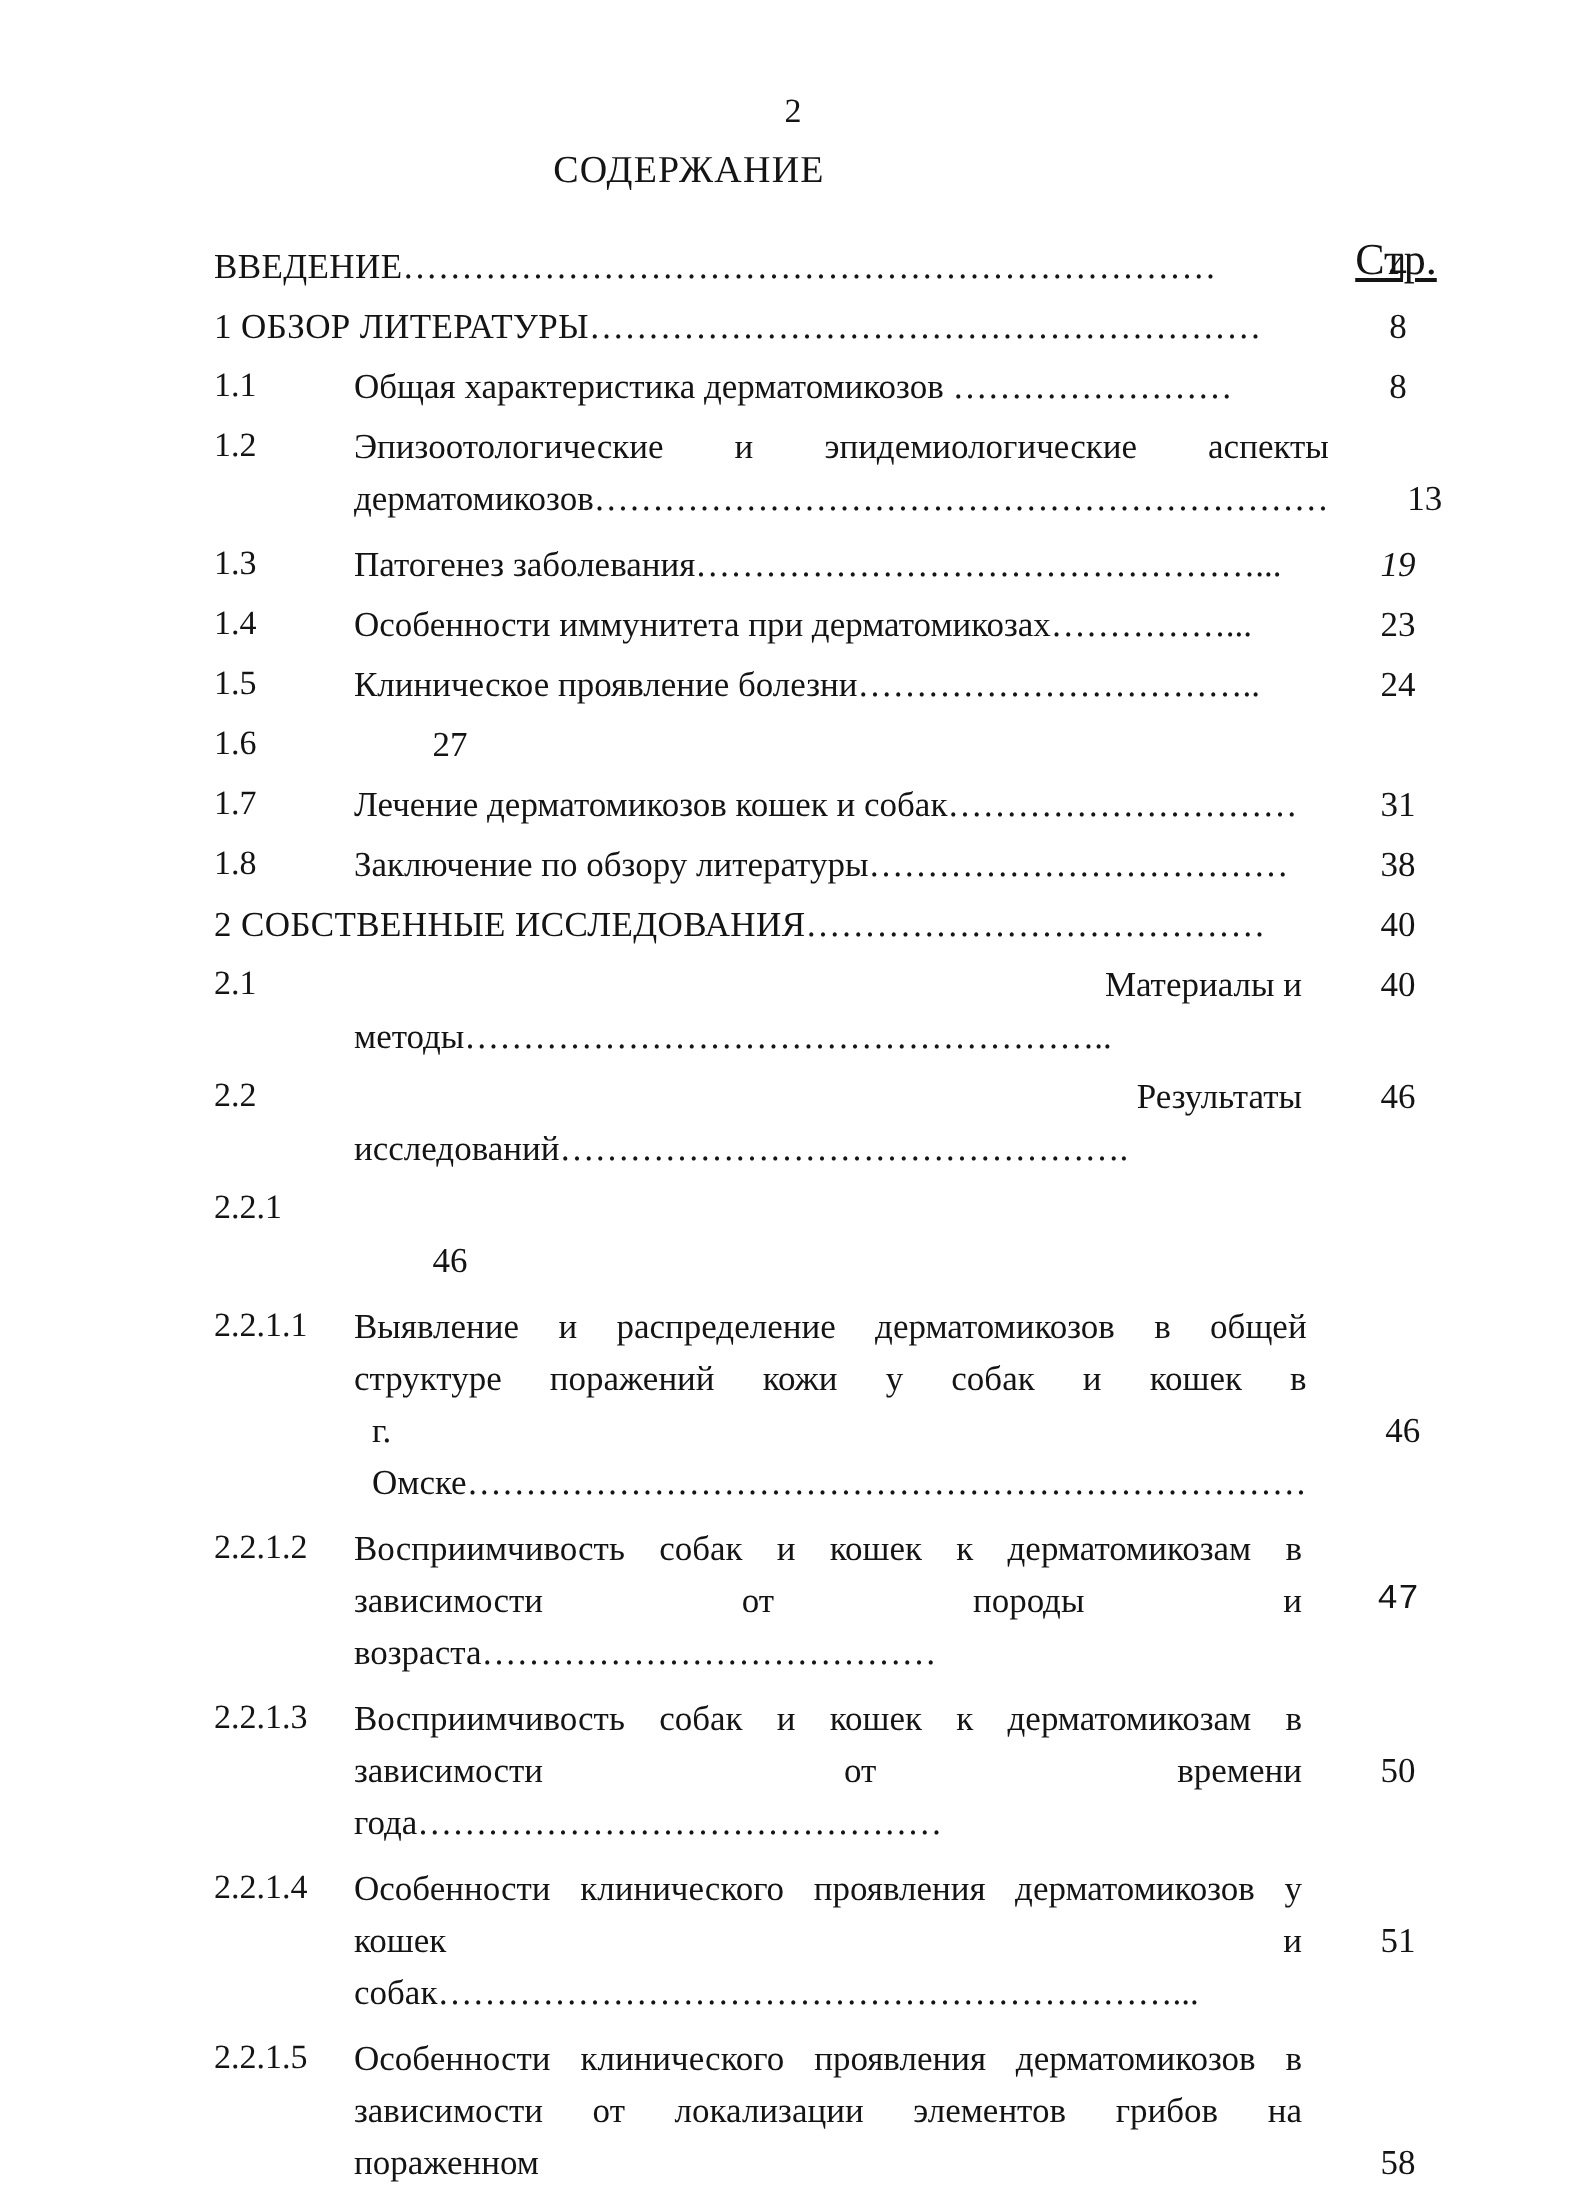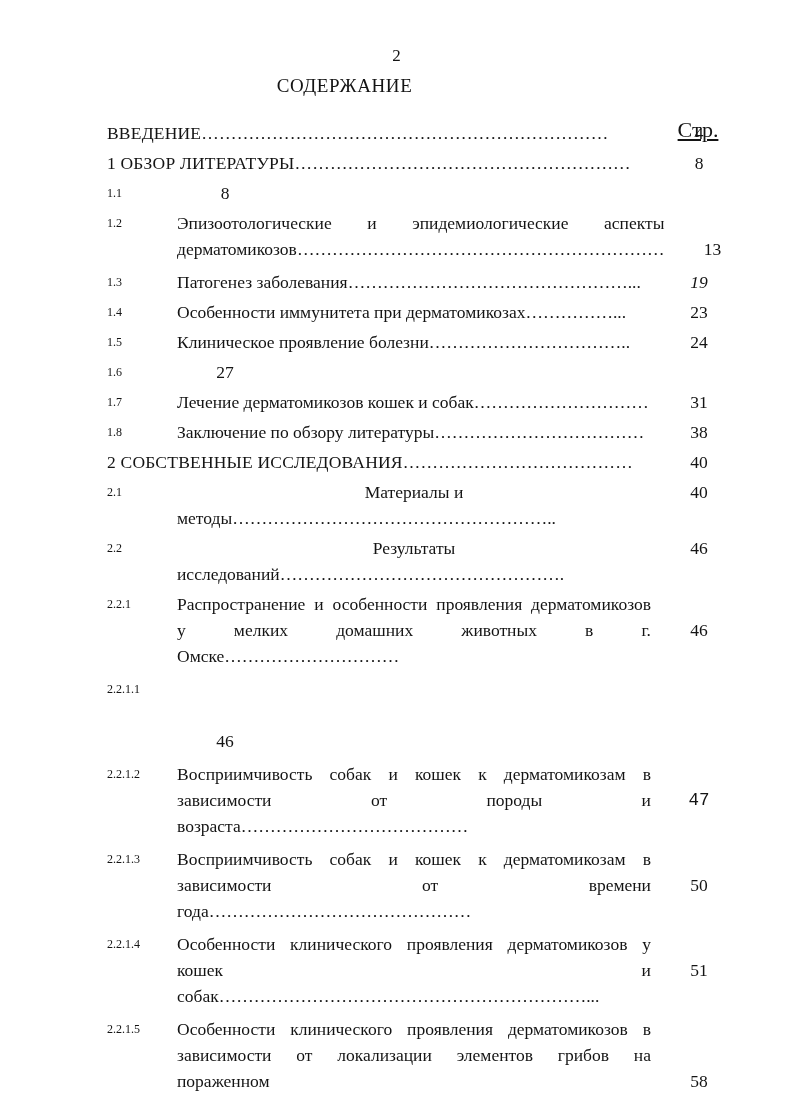--- a/index.html
+++ b/index.html
@@ -67,21 +67,21 @@
 
   .row {
     position: relative;
     display: flex;
     align-items: flex-start;
     margin-bottom: 4px;
   }
 
   .num {
     flex: 0 0 auto;
-    font-size: 12px;
+    font-size: 17px;
     line-height: 26px;
     white-space: nowrap;
   }
 
   .body {
     flex: 1 1 auto;
     font-size: 17.5px;
     line-height: 26px;
     text-align: justify;
   }
@@ -90,21 +90,21 @@
     text-align: justify;
     text-align-last: justify;
   }
 
   .ln {
     display: block;
     white-space: pre-wrap;
   }
 
   .ln.last {
-    text-align: center;
+    text-align: right;
     text-align-last: left;
   }
 
   .ln.hang {
     padding-left: 9px;
   }
 
   .pg {
     flex: 0 0 auto;
     width: 96px;
@@ -147,20 +147,23 @@
       </div>
       <div class="row lvl-top top">
         <div class="num"></div>
         <div class="body">
           <span class="ln last">1 ОБЗОР ЛИТЕРАТУРЫ…………………………………………………</span>
         </div>
         <div class="pg" style="margin-top: 0px;">8</div>
       </div>
       <div class="row lvl-1">
         <div class="num">1.1</div>
+        <div class="body">
+          <span class="ln last">Общая характеристика дерматомикозов ……………………</span>
+        </div>
         <div class="pg" style="margin-top: 0px;">8</div>
       </div>
       <div class="row lvl-1">
         <div class="num">1.2</div>
         <div class="body justify-all">
           <span class="ln">Эпизоотологические и эпидемиологические аспекты</span>
           <span class="ln last">дерматомикозов………………………………………………………</span>
         </div>
         <div class="pg" style="margin-top: 26px;">13</div>
       </div>
@@ -220,29 +223,30 @@
       </div>
       <div class="row lvl-1">
         <div class="num">2.2</div>
         <div class="body">
           <span class="ln last">Результаты исследований………………………………………….</span>
         </div>
         <div class="pg" style="margin-top: 0px;">46</div>
       </div>
       <div class="row lvl-2">
         <div class="num">2.2.1</div>
-        <div class="body justify-all">
-          <span class="ln">Распространение и особенности проявления дерматомикозов</span>
-          <span class="ln last">у мелких домашних животных в г. Омске…………………………</span>
-        </div>
         <div class="pg" style="margin-top: 26px;">46</div>
       </div>
       <div class="spacer-sm"></div>
       <div class="row lvl-3">
         <div class="num">2.2.1.1</div>
+        <div class="body justify-all">
+          <span class="ln">Выявление и распределение дерматомикозов в общей</span>
+          <span class="ln">структуре поражений кожи у собак и кошек в</span>
+          <span class="ln last hang">г. Омске………………………………………………………………</span>
+        </div>
         <div class="pg" style="margin-top: 52px;">46</div>
       </div>
       <div class="spacer-sm"></div>
       <div class="row lvl-3">
         <div class="num">2.2.1.2</div>
         <div class="body justify-all">
           <span class="ln">Восприимчивость собак и кошек к дерматомикозам в</span>
           <span class="ln last">зависимости от породы и возраста…………………………………</span>
         </div>
         <div class="pg" style="margin-top: 26px; font-family: Liberation Mono, monospace;">47</div>

